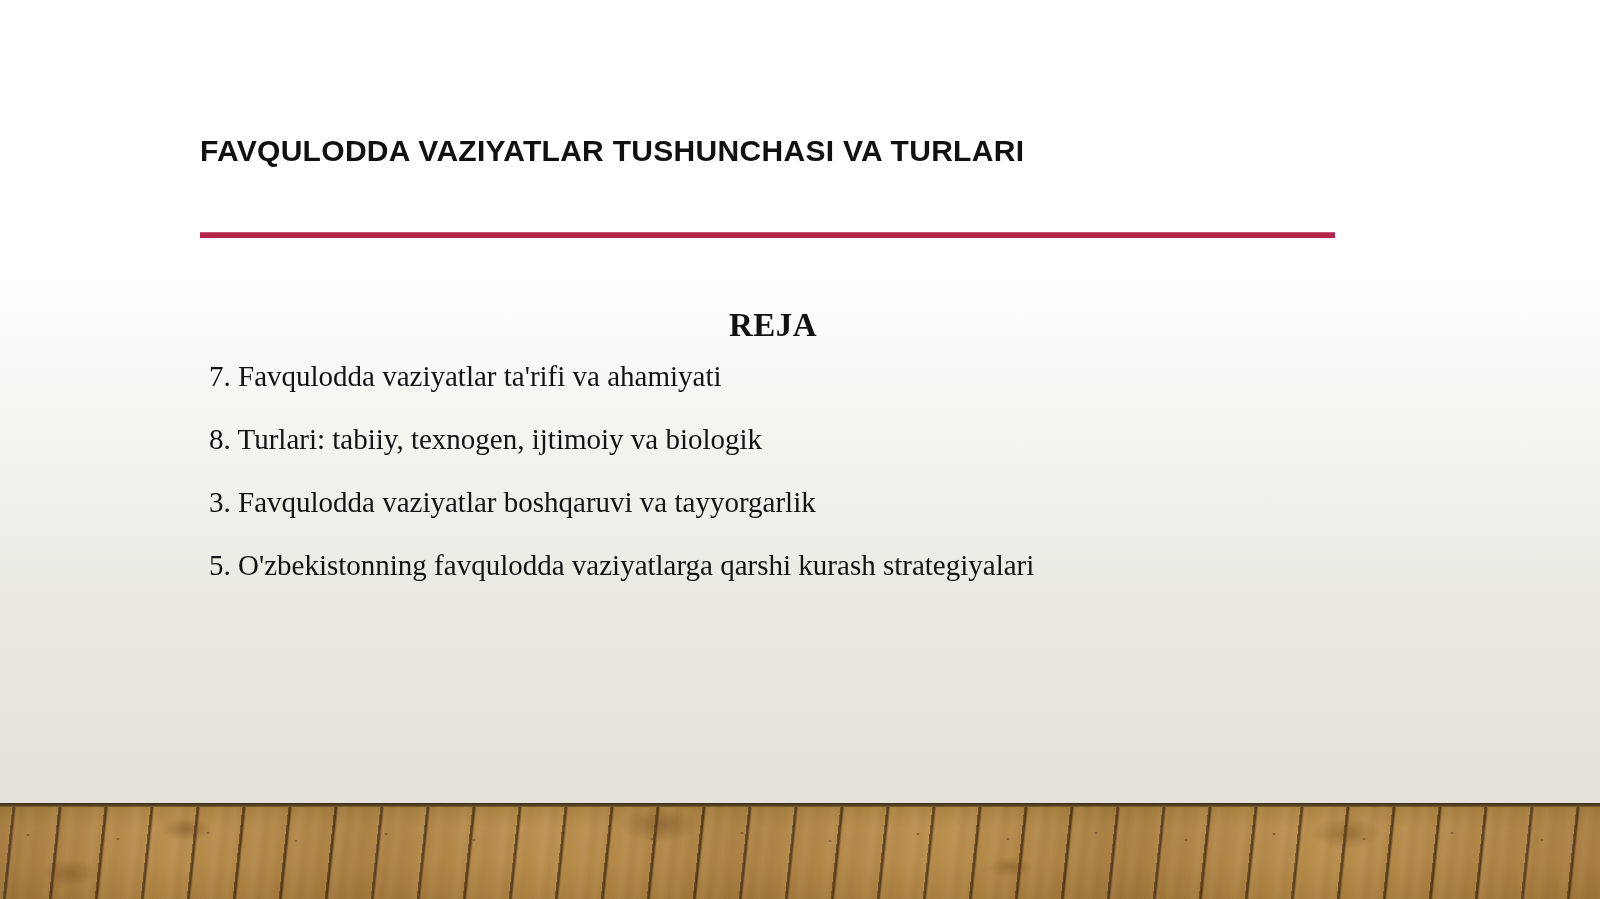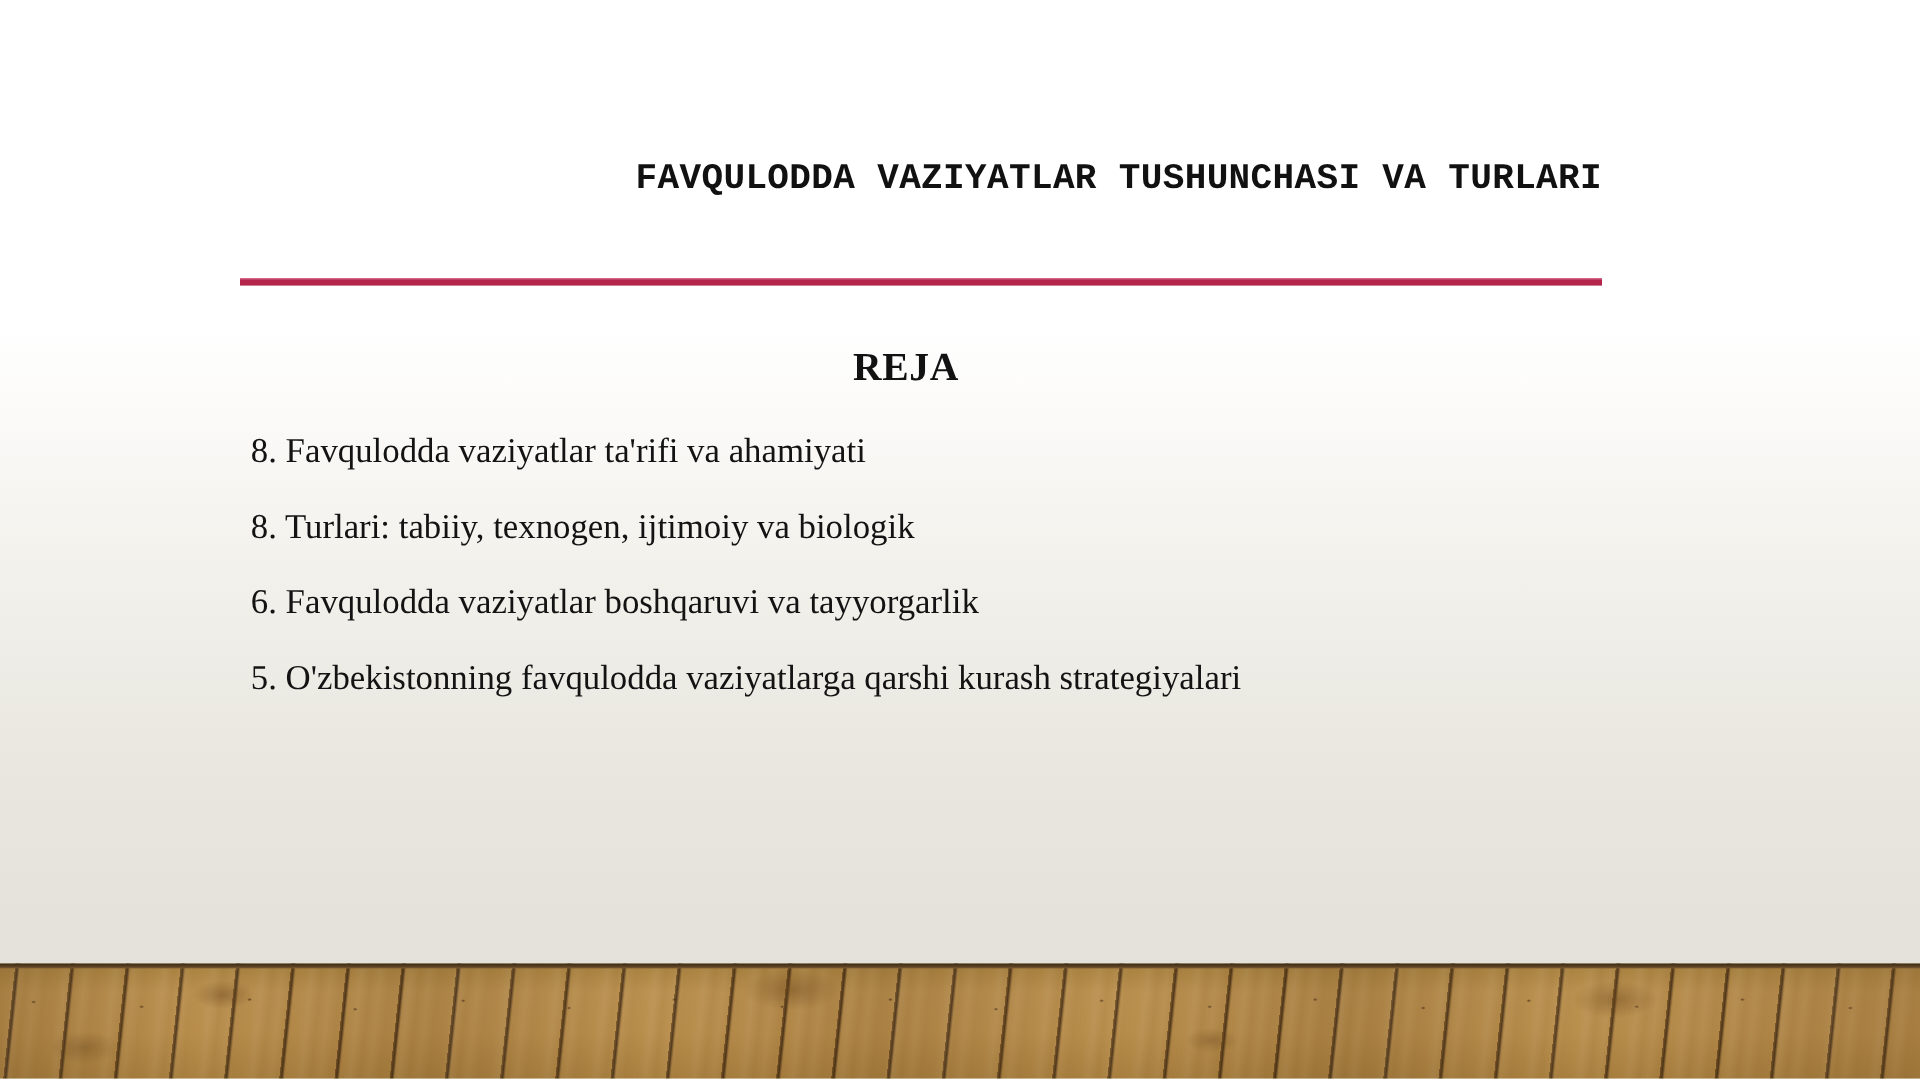--- a/index.html
+++ b/index.html
@@ -29,22 +29,22 @@
   
   .title-block {
     position: absolute;
     left: 200px;
     top: 132px;
     width: 1135px;
   }
 
   .slide-title {
     margin: 0;
-    text-align: right;
-    font-family: Liberation Mono, monospace;
+    text-align: left;
+    font-family: Liberation Sans, sans-serif;
     font-size: 30px;
     font-weight: bold;
     letter-spacing: 0.3px;
     color: #111111;
     line-height: 1.25;
     white-space: nowrap;
   }
 
   .title-rule {
     position: absolute;
@@ -58,21 +58,21 @@
 
   
   .body-area {
     position: absolute;
     left: 0;
     top: 286px;
     width: 1600px;
   }
 
   .reja-heading {
-    margin: 0;
+    margin: 18px;
     width: 1510px;
     text-align: center;
     font-size: 33px;
     font-weight: bold;
     color: #121212;
     letter-spacing: 0.5px;
     line-height: 1.3;
   }
 
   .reja-list {
@@ -205,23 +205,23 @@
   <div class="title-block">
     <h1 class="slide-title">FAVQULODDA VAZIYATLAR TUSHUNCHASI VA TURLARI</h1>
   </div>
 
   <div class="title-rule"></div>
 
   <div class="body-area">
     <h2 class="reja-heading">REJA</h2>
 
     <ul class="reja-list">
-      <li>8. Favqulodda vaziyatlar ta'rifi va ahamiyati</li>
+      <li>7. Favqulodda vaziyatlar ta'rifi va ahamiyati</li>
       <li>8. Turlari: tabiiy, texnogen, ijtimoiy va biologik</li>
-      <li>6. Favqulodda vaziyatlar boshqaruvi va tayyorgarlik</li>
+      <li>3. Favqulodda vaziyatlar boshqaruvi va tayyorgarlik</li>
       <li>5. O'zbekistonning favqulodda vaziyatlarga qarshi kurash strategiyalari</li>
     </ul>
   </div>
 
   <div class="floor">
     <div class="planks"></div>
     <div class="grain"></div>
     <div class="knots"></div>
   </div>
   <div class="floor-seam"></div>

